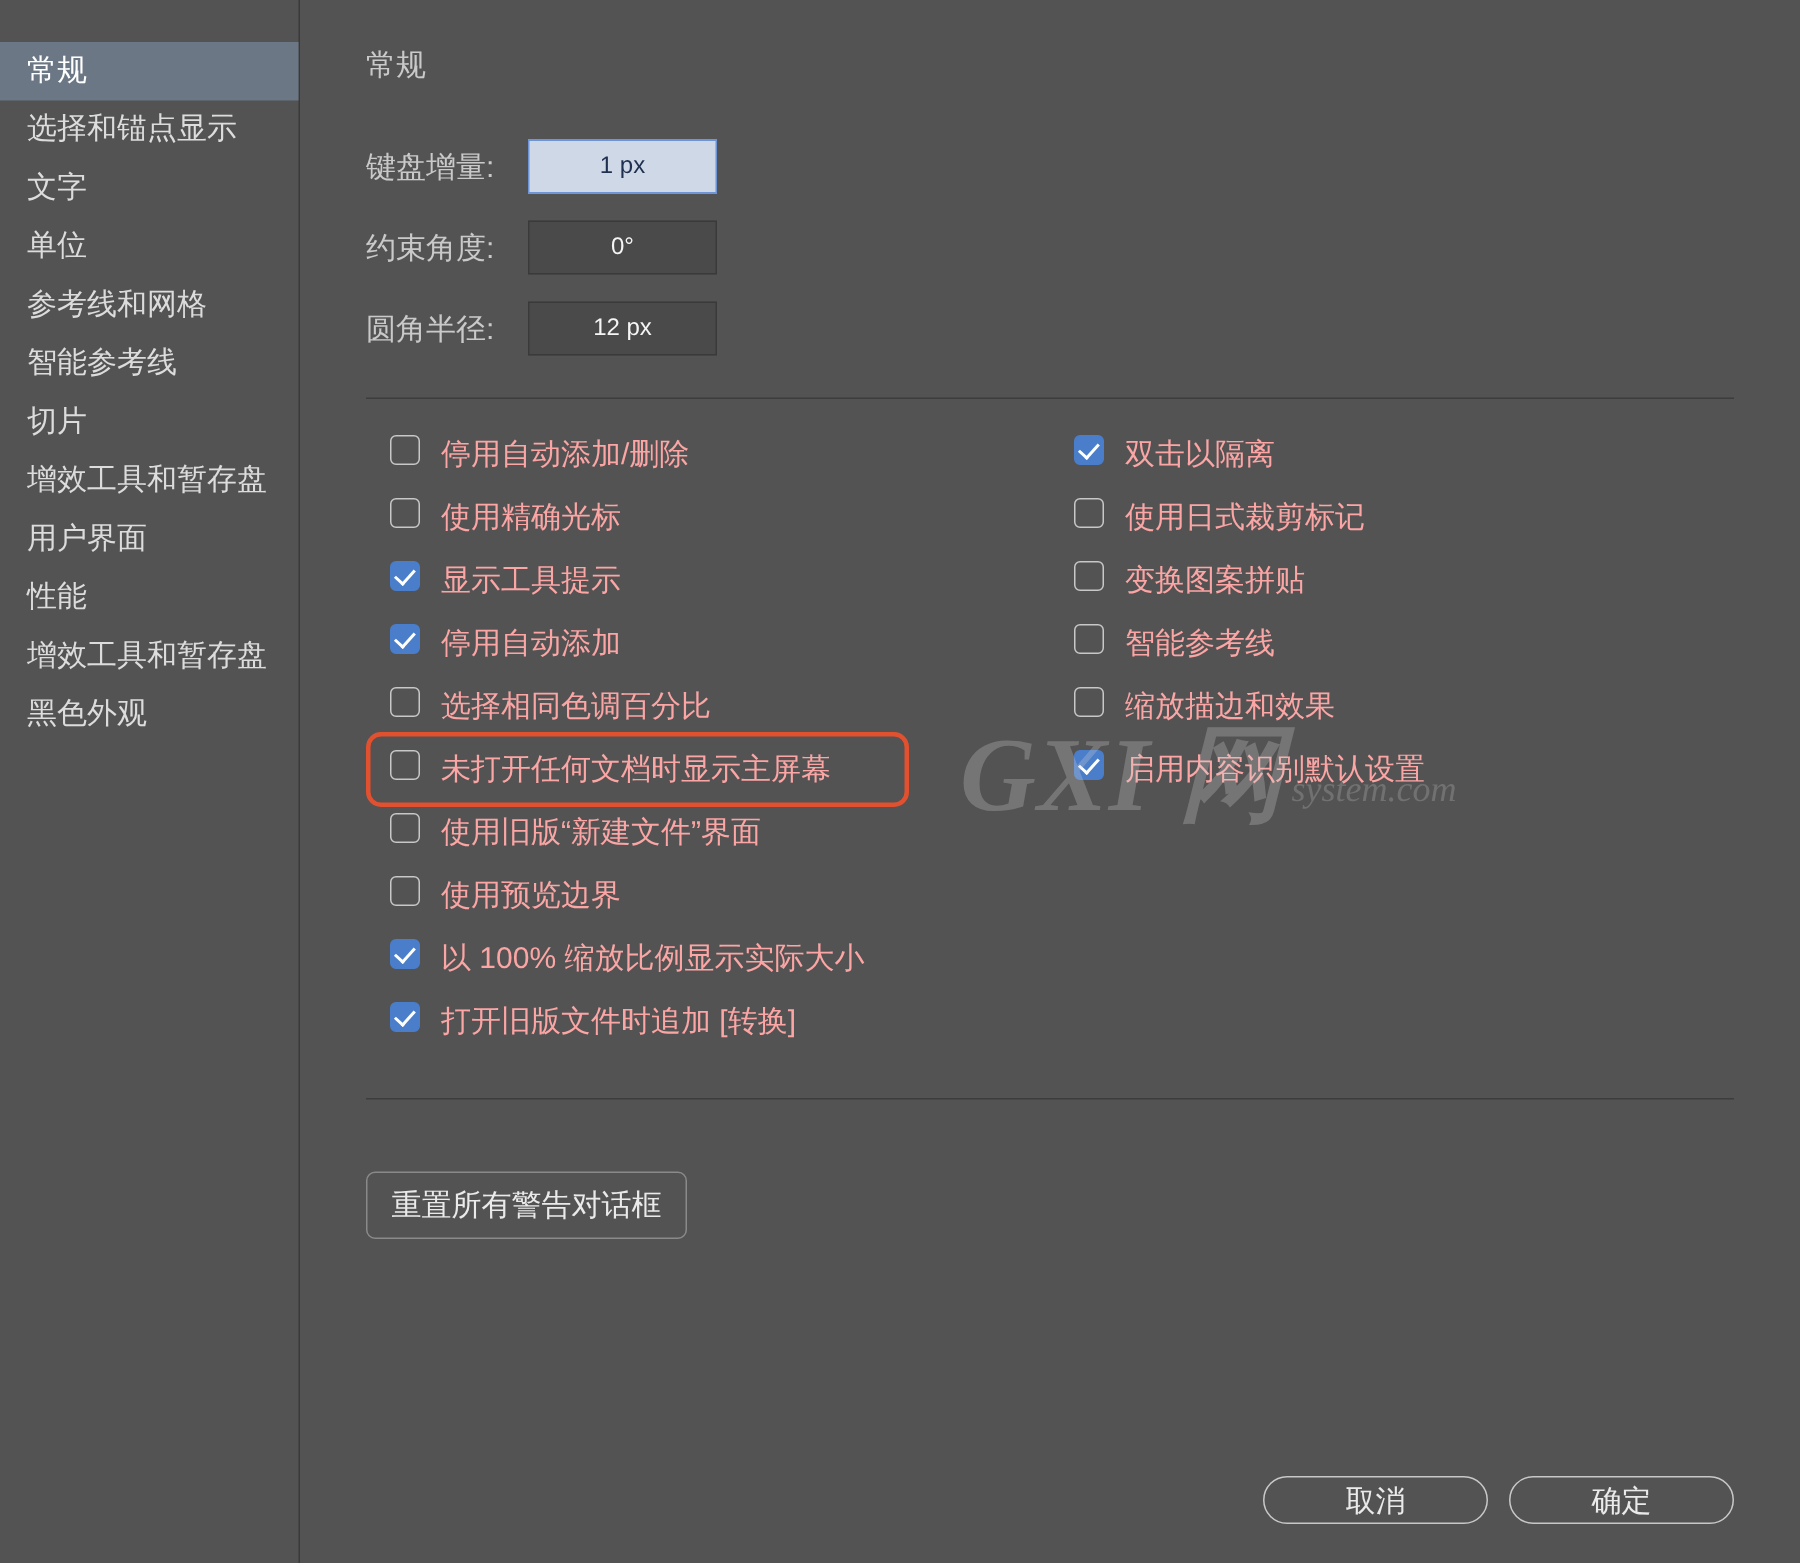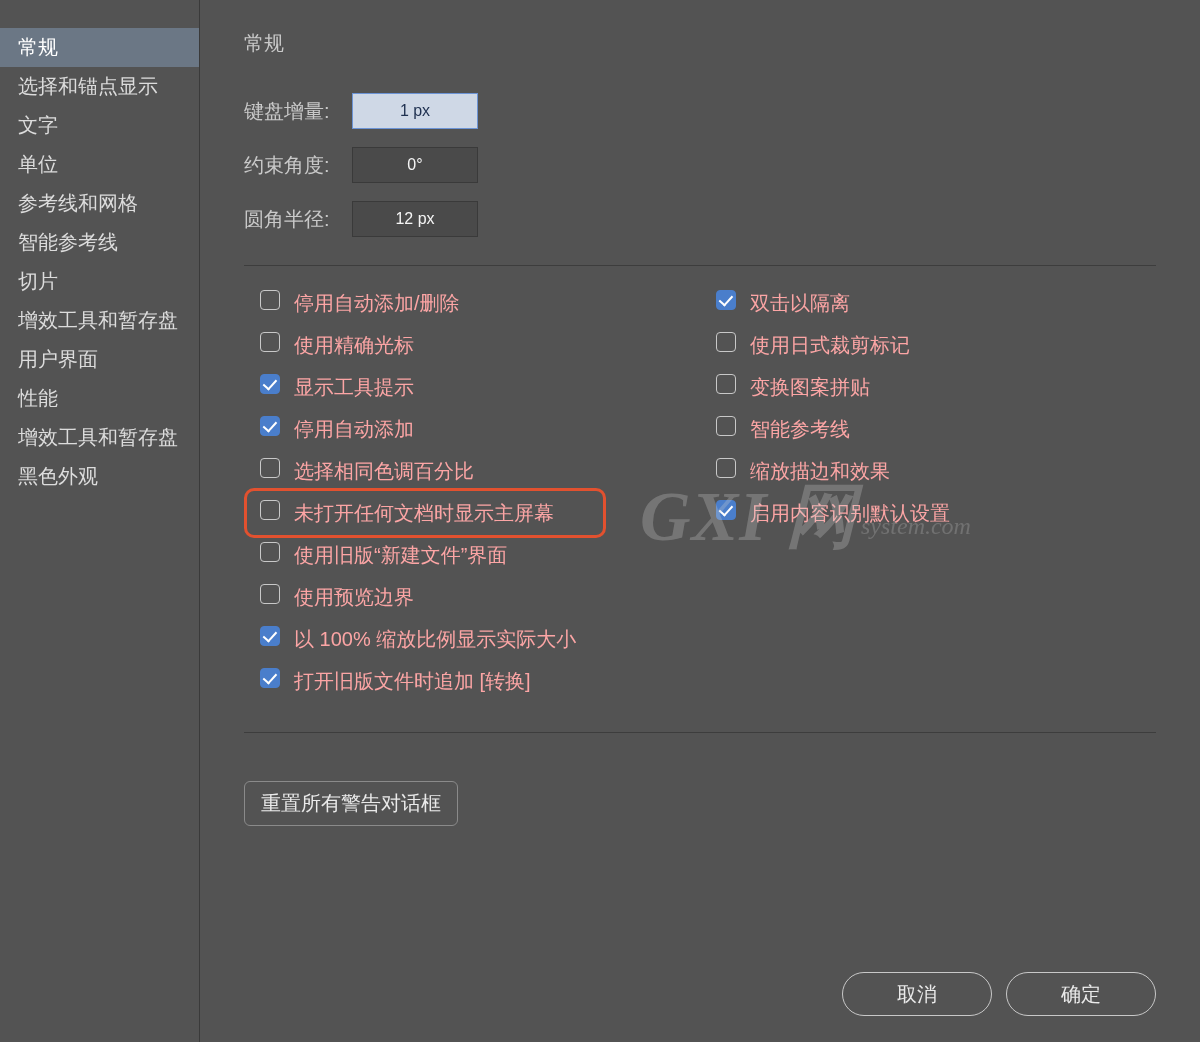--- a/index.html
+++ b/index.html
@@ -129,21 +129,21 @@
     bottom: 26px;
     display: flex;
     gap: 14px;
   }
   .pill-btn {
     border: 1.6px solid #c8c8c8;
     background: transparent;
     color: #eaeaea;
     border-radius: 24px;
     width: 150px;
-    height: 44px;
+    height: 32px;
     font-size: 20px;
     display: flex;
     align-items: center;
     justify-content: center;
     cursor: default;
   }
   .watermark {
     position: absolute;
     left: 440px; top: 470px;
     font-family: Georgia, serif;

